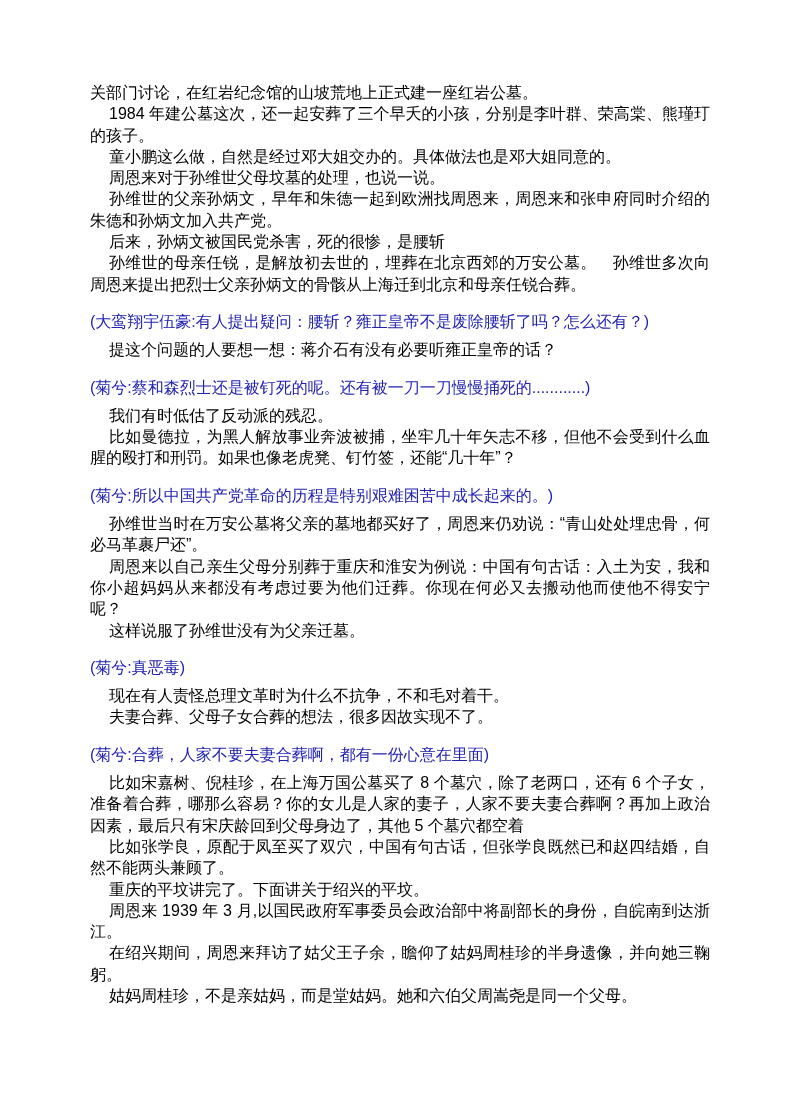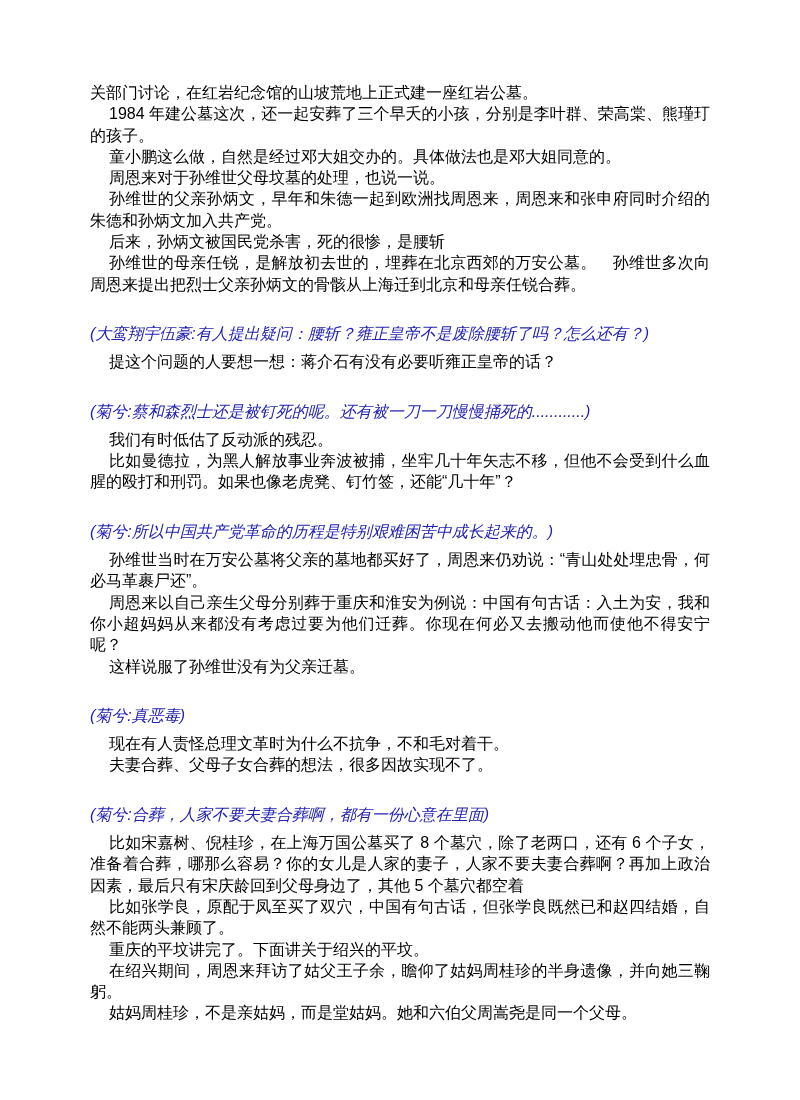--- a/index.html
+++ b/index.html
@@ -34,22 +34,21 @@
   }
   .document p.para {
     text-indent: 19px;
   }
   .document p.flush {
     text-indent: 0;
   }
   .document p.comment {
     color: #2222B2;
     text-indent: 0;
-    margin: 28px 0 7px 0;
-    font-style: italic;
+    margin: 16px 0 7px 0;
   }
 </style>
 </head>
 <body>
 
 <div class="page">
   <div class="document">
     <p class="flush">关部门讨论，在红岩纪念馆的山坡荒地上正式建一座红岩公墓。</p>
     <p class="para">1984 年建公墓这次，还一起安葬了三个早夭的小孩，分别是李叶群、荣高棠、熊瑾玎的孩子。</p>
     <p class="para">童小鹏这么做，自然是经过邓大姐交办的。具体做法也是邓大姐同意的。</p>
@@ -66,16 +65,17 @@
     <p class="para">孙维世当时在万安公墓将父亲的墓地都买好了，周恩来仍劝说：“青山处处埋忠骨，何必马革裹尸还”。</p>
     <p class="para">周恩来以自己亲生父母分别葬于重庆和淮安为例说：中国有句古话：入土为安，我和你小超妈妈从来都没有考虑过要为他们迁葬。你现在何必又去搬动他而使他不得安宁呢？</p>
     <p class="para">这样说服了孙维世没有为父亲迁墓。</p>
     <p class="comment">(菊兮:真恶毒)</p>
     <p class="para">现在有人责怪总理文革时为什么不抗争，不和毛对着干。</p>
     <p class="para">夫妻合葬、父母子女合葬的想法，很多因故实现不了。</p>
     <p class="comment">(菊兮:合葬，人家不要夫妻合葬啊，都有一份心意在里面)</p>
     <p class="para">比如宋嘉树、倪桂珍，在上海万国公墓买了 8 个墓穴，除了老两口，还有 6 个子女，准备着合葬，哪那么容易？你的女儿是人家的妻子，人家不要夫妻合葬啊？再加上政治因素，最后只有宋庆龄回到父母身边了，其他 5 个墓穴都空着</p>
     <p class="para">比如张学良，原配于凤至买了双穴，中国有句古话，但张学良既然已和赵四结婚，自然不能两头兼顾了。</p>
     <p class="para">重庆的平坟讲完了。下面讲关于绍兴的平坟。</p>
+    <p class="para">周恩来 1939 年 3 月,以国民政府军事委员会政治部中将副部长的身份，自皖南到达浙江。</p>
     <p class="para">在绍兴期间，周恩来拜访了姑父王子余，瞻仰了姑妈周桂珍的半身遗像，并向她三鞠躬。</p>
     <p class="para">姑妈周桂珍，不是亲姑妈，而是堂姑妈。她和六伯父周嵩尧是同一个父母。</p>
   </div>
 </div>
 
 </body></html>

